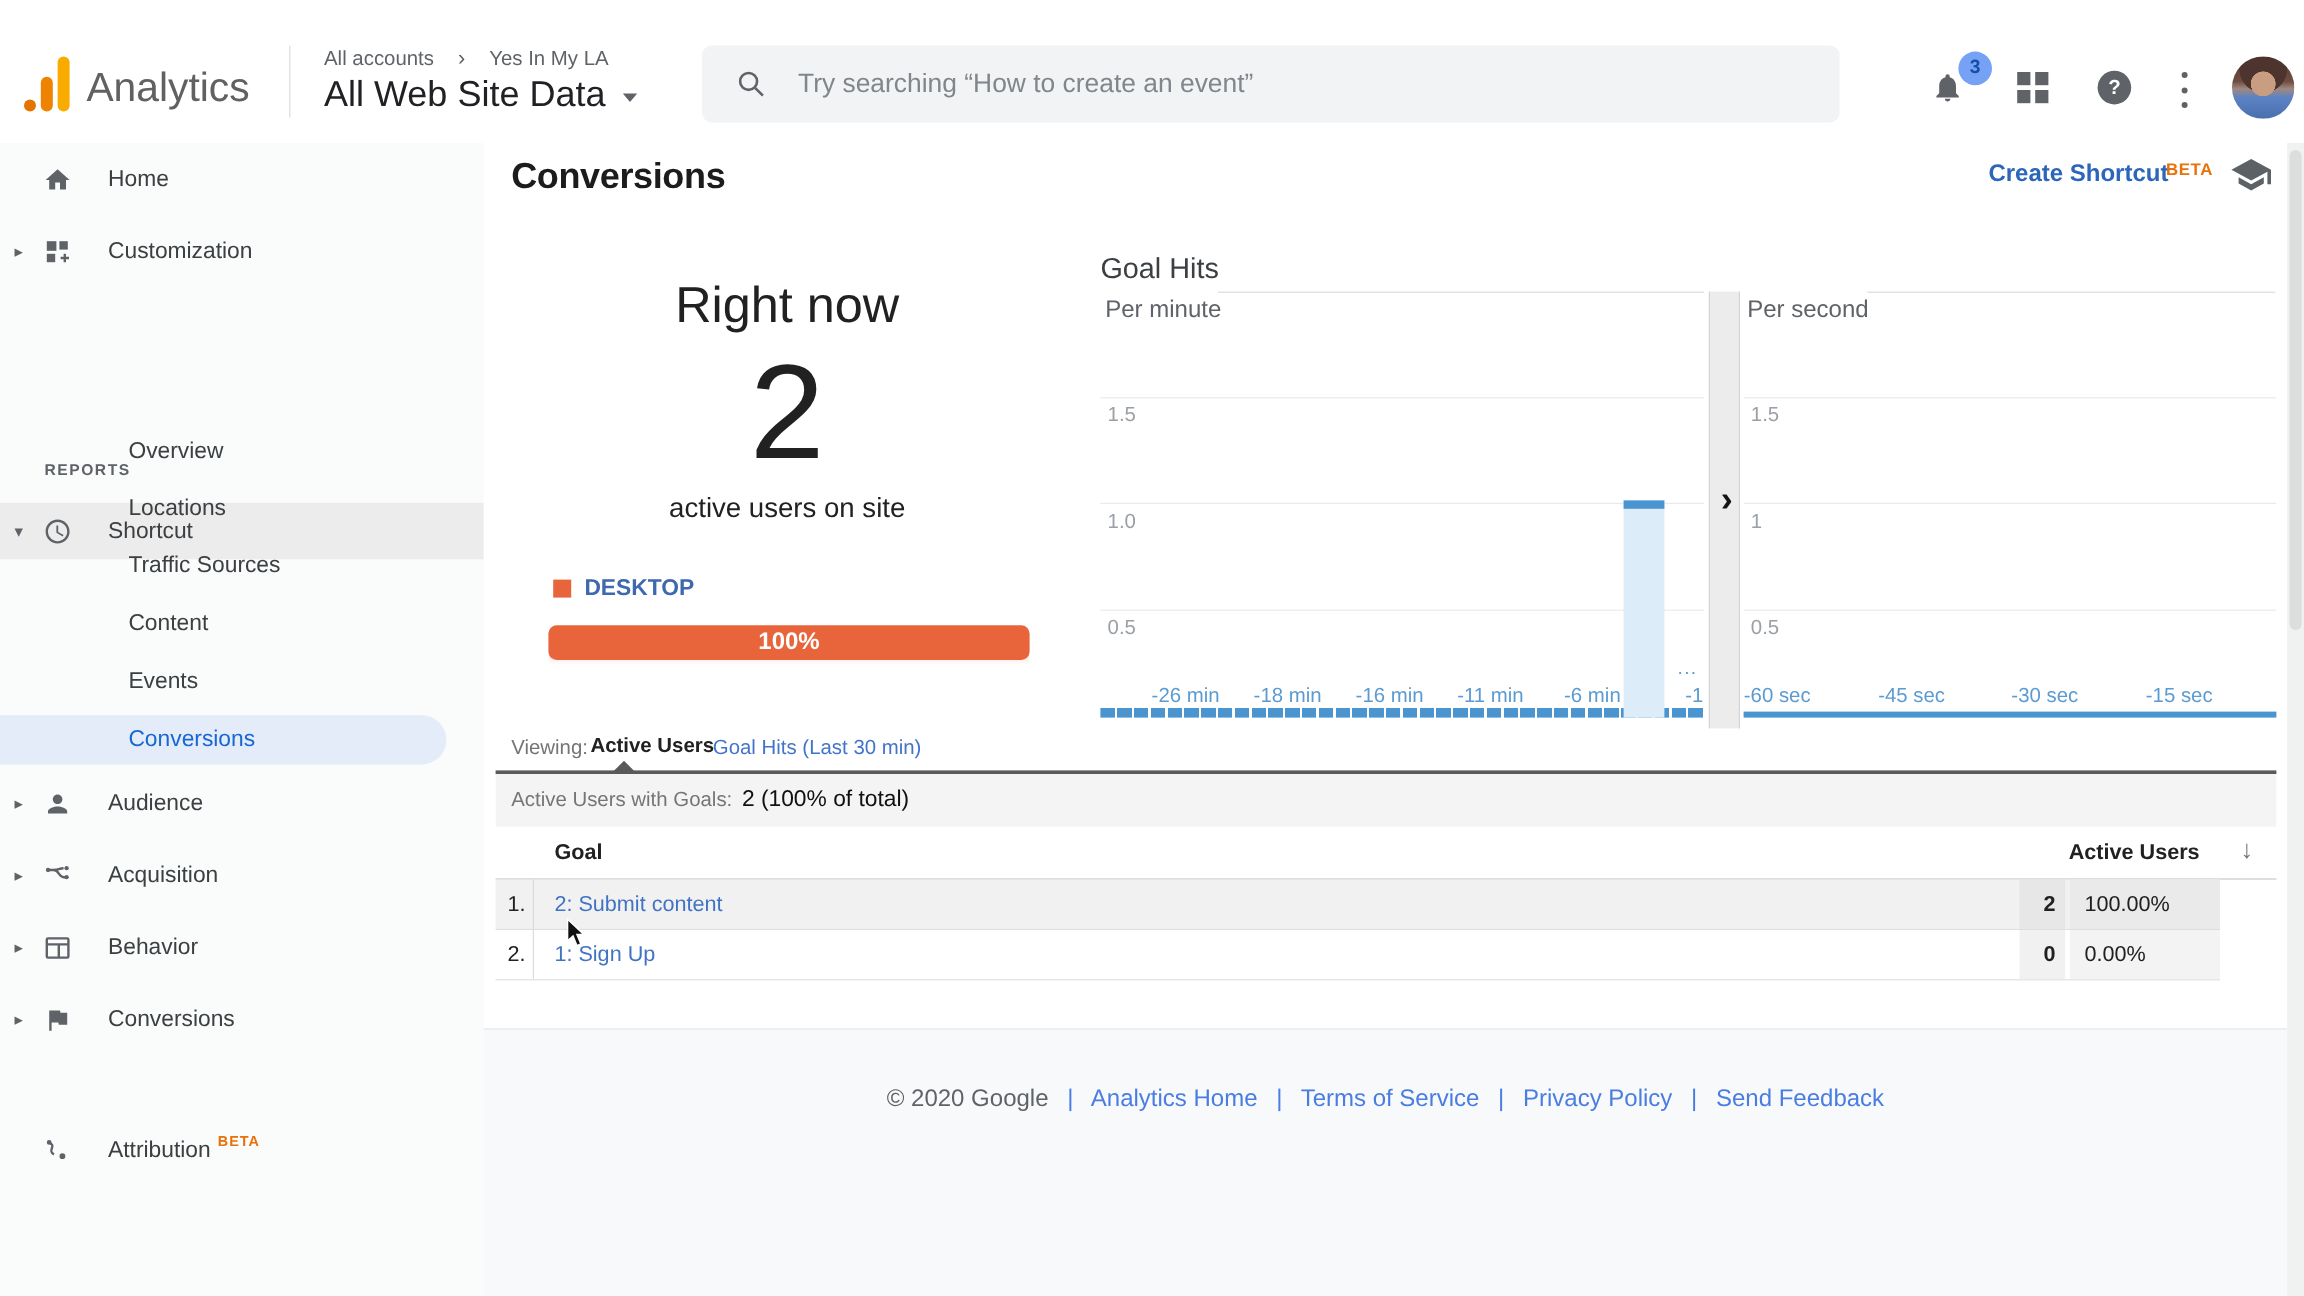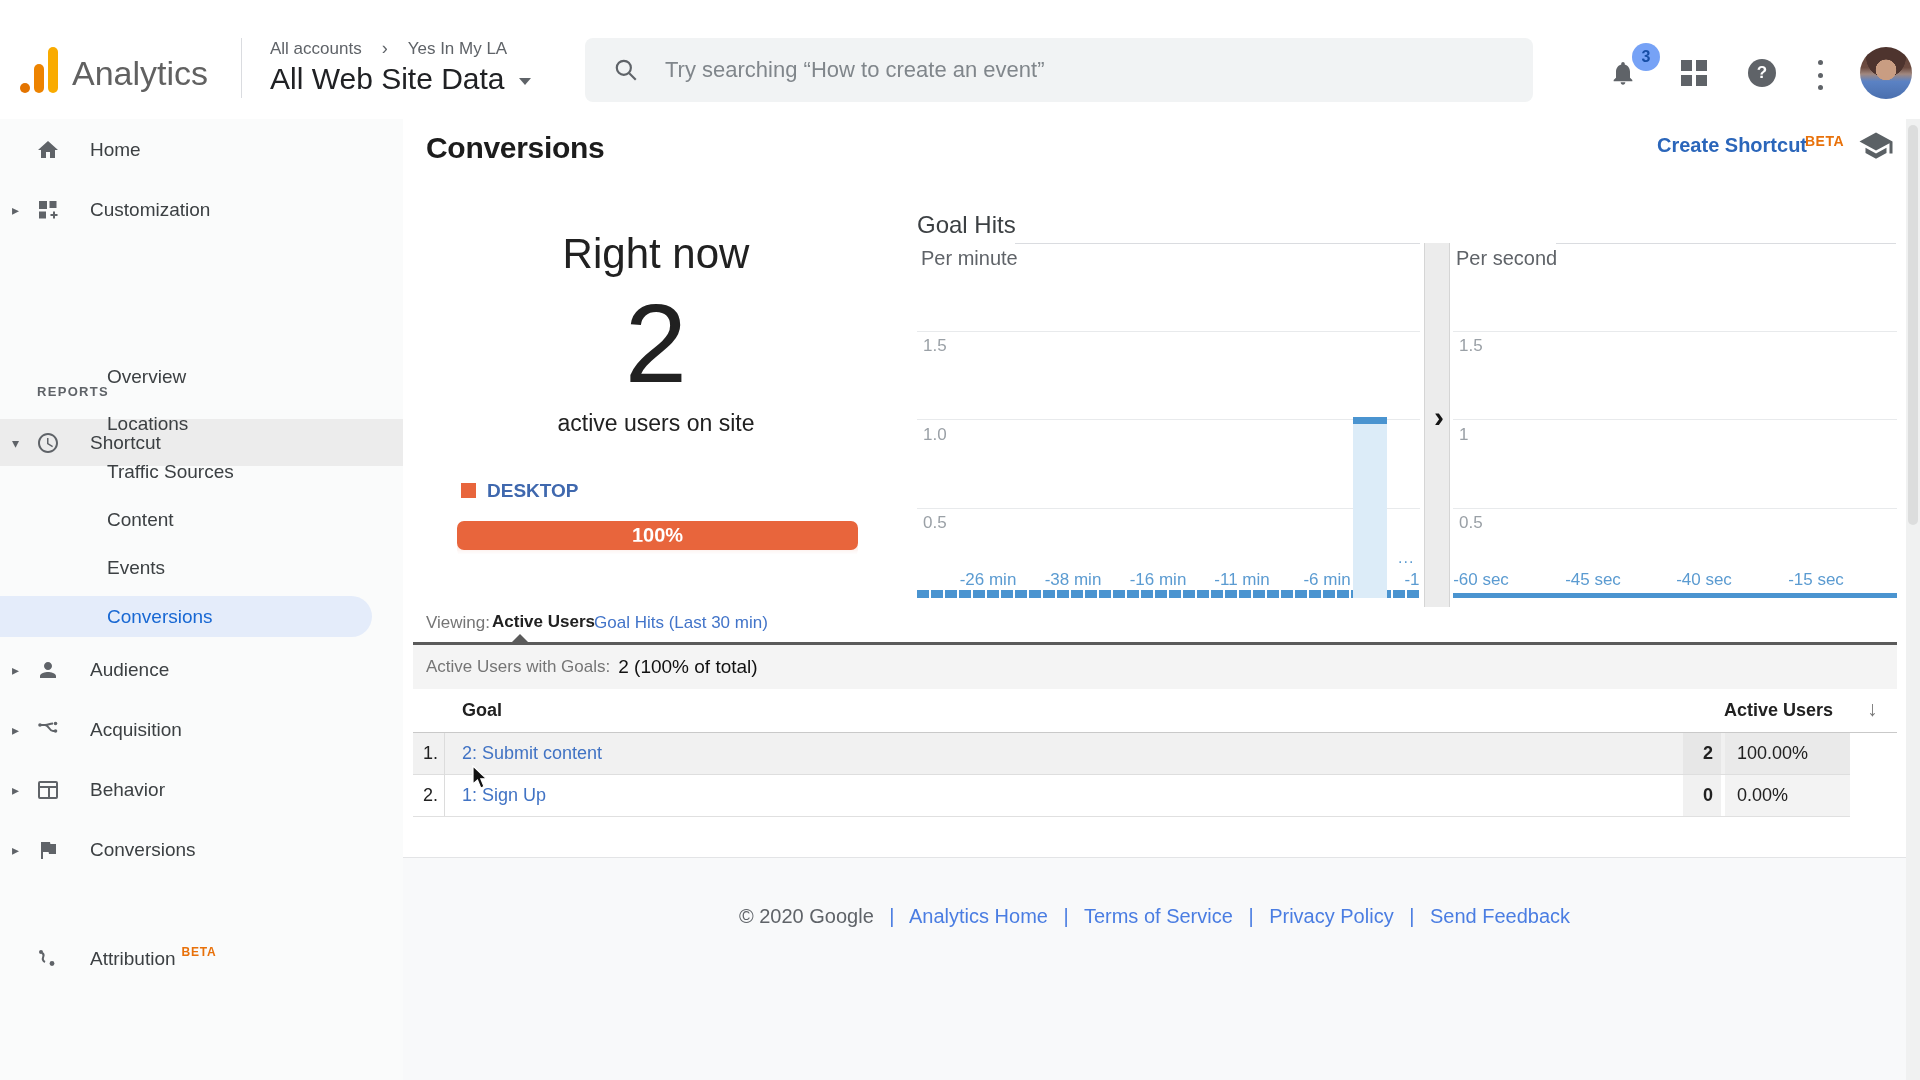--- a/index.html
+++ b/index.html
@@ -298,40 +298,40 @@
   <div class="abs ytick" style="left:923px;top:336px">1.5</div>
   <div class="abs ytick" style="left:923px;top:425px">1.0</div>
   <div class="abs ytick" style="left:923px;top:513px">0.5</div>
 
   <div id="pm-baseline" class="abs"></div>
   <div id="pm-highlight" class="abs"></div>
   <div id="pm-highlight-cap" class="abs"></div>
   <div id="pm-ellipsis" class="abs">...</div>
 
   <div class="abs xtick" style="left:948px">-26 min</div>
-  <div class="abs xtick" style="left:1033px">-38 min</div>
+  <div class="abs xtick" style="left:1033px">-18 min</div>
   <div class="abs xtick" style="left:1118px">-16 min</div>
   <div class="abs xtick" style="left:1202px">-11 min</div>
   <div class="abs xtick" style="left:1287px">-6 min</div>
   <div class="abs xtick" style="left:1372px">-1</div>
 
   <div id="chart-divider" class="abs"></div>
   <div id="chart-chevron" class="abs">›</div>
 
   <div class="abs gridline" style="left:1453px;top:331px;width:444px"></div>
   <div class="abs gridline" style="left:1453px;top:419px;width:444px"></div>
   <div class="abs gridline" style="left:1453px;top:508px;width:444px"></div>
   <div class="abs ytick" style="left:1459px;top:336px">1.5</div>
   <div class="abs ytick" style="left:1459px;top:425px">1</div>
   <div class="abs ytick" style="left:1459px;top:513px">0.5</div>
   <div id="ps-baseline" class="abs"></div>
 
   <div class="abs xtick" style="left:1441px">-60 sec</div>
   <div class="abs xtick" style="left:1553px">-45 sec</div>
-  <div class="abs xtick" style="left:1664px">-40 sec</div>
+  <div class="abs xtick" style="left:1664px">-30 sec</div>
   <div class="abs xtick" style="left:1776px">-15 sec</div>
 
   <div id="viewing-label" class="abs">Viewing:</div>
   <div id="tab-active" class="abs">Active Users</div>
   <div id="tab-goalhits" class="abs">Goal Hits (Last 30 min)</div>
   <div id="tab-pointer" class="abs"></div>
   <div id="panel-topborder" class="abs"></div>
   <div id="summary-panel" class="abs">
     <span id="summary-label">Active Users with Goals:</span>
     <span id="summary-value">2 (100% of total)</span>

